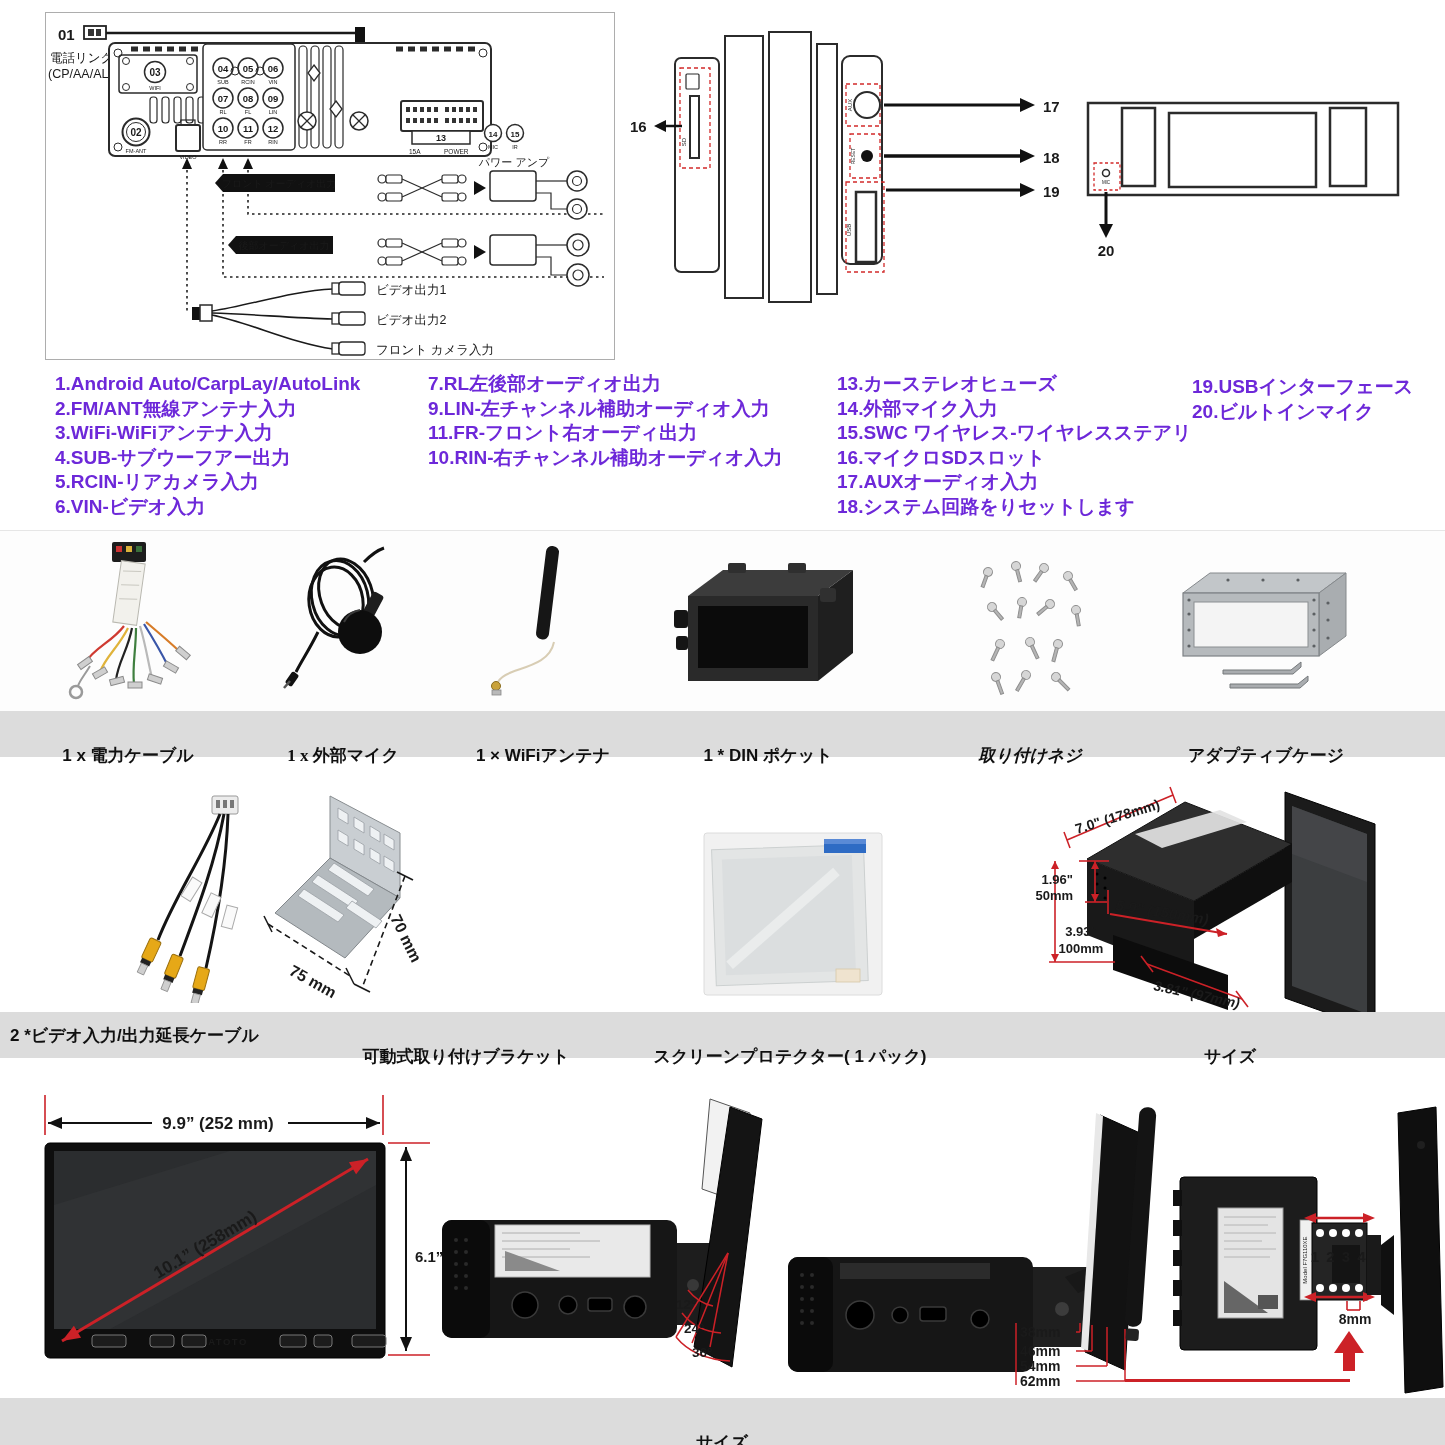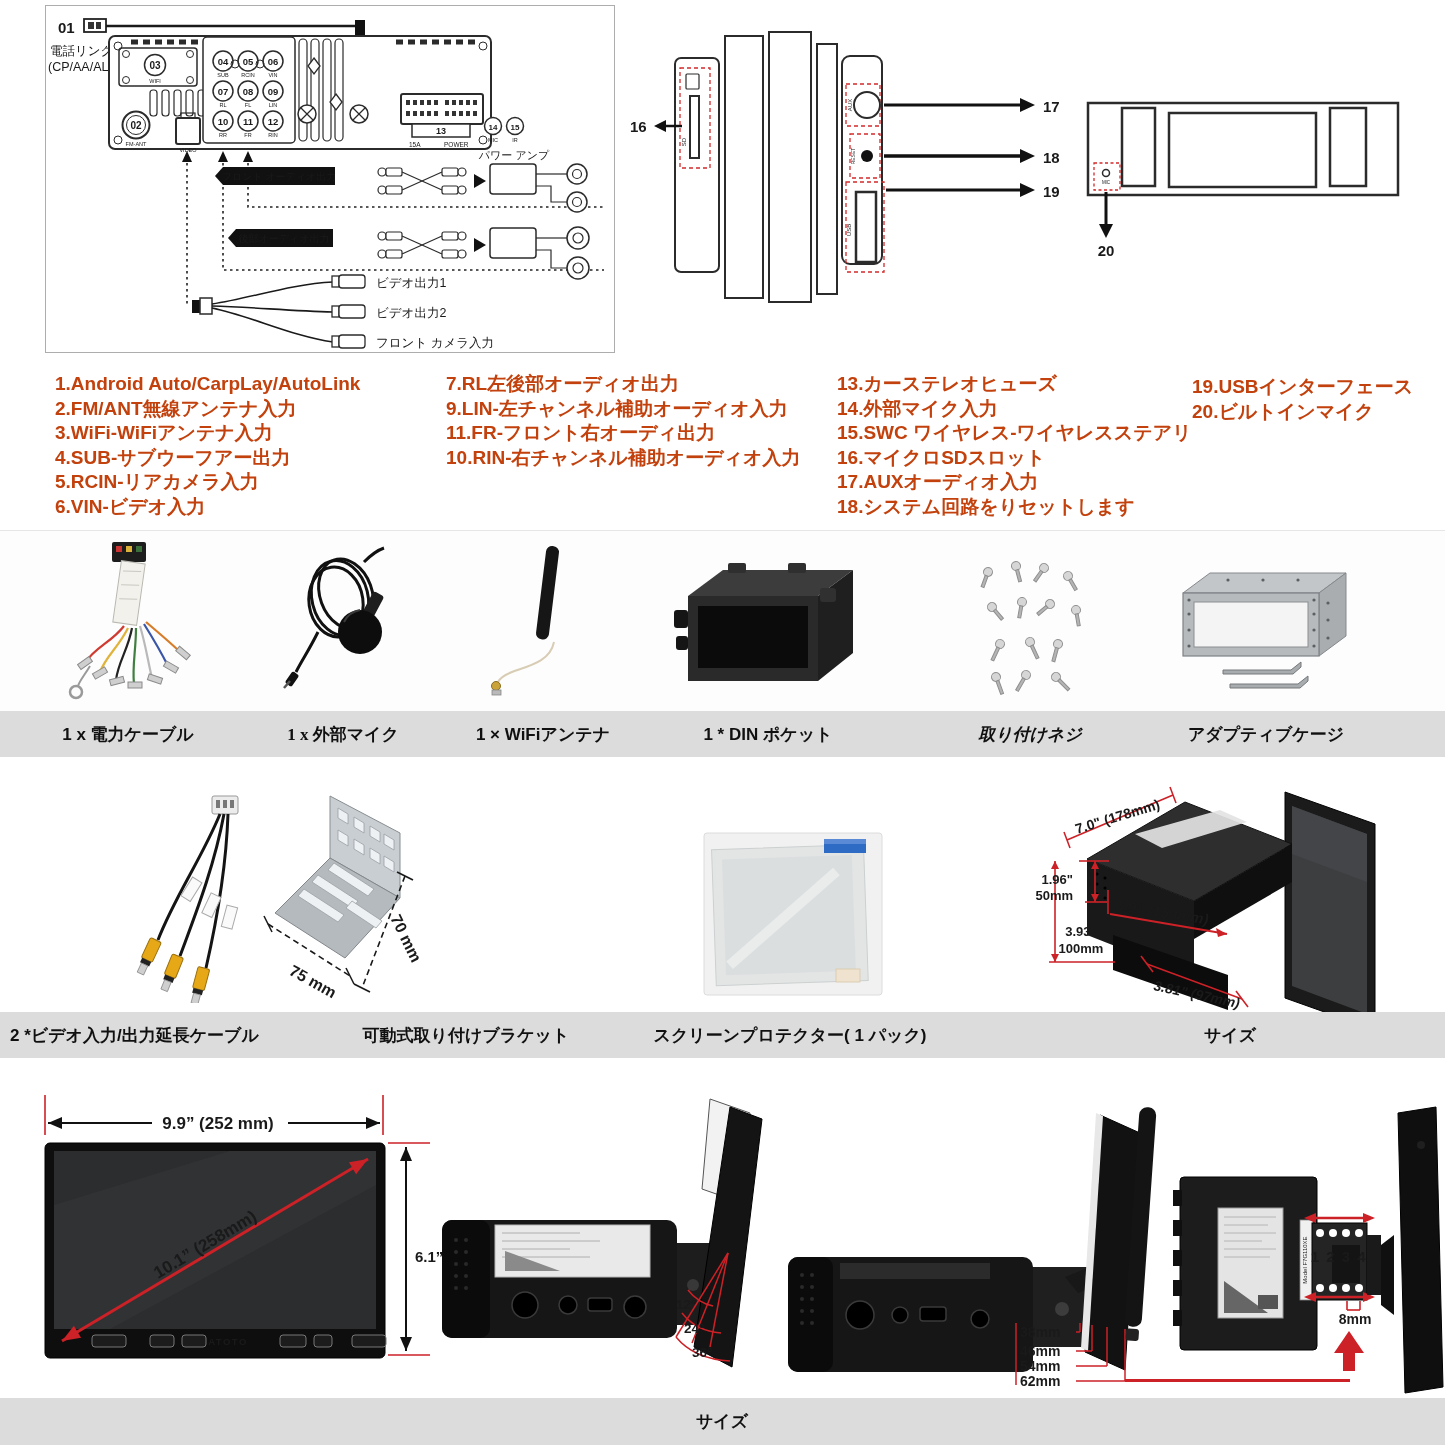--- a/index.html
+++ b/index.html
@@ -2,30 +2,30 @@
 <html><head>
 <meta charset="utf-8">
 <style>
   html,body{margin:0;padding:0;}
   body{width:1445px;height:1445px;position:relative;background:#fff;
        font-family:"Liberation Sans",sans-serif;color:#151515;overflow:hidden;}
   .abs{position:absolute;}
   svg{font-family:inherit;display:block;}
   svg text{fill:#1a1a1a;}
   .box{border:1px solid #adadad;background:#fff;}
-  .legend-line{font-weight:bold;font-size:19px;line-height:24.6px;white-space:nowrap;color:#c2410c;}
+  .legend-line{font-weight:bold;font-size:19px;line-height:24.6px;white-space:nowrap;color:#6d28d9;}
   .bar{background:#dcdcdc;width:1445px;height:46px;}
   .cap{position:absolute;top:12px;font-weight:bold;font-size:17px;color:#101010;white-space:nowrap;}
-  .cap.center{transform:translateX(-50%);}
+  .cap.center{transform:translateX(-50%);margin-top:21px;}
   .redline{background:#cc2127;}
 </style>
 </head>
 <body>
 
-<div class="abs box" style="left:45px;top:5px;width:568px;height:346px;">
+<div class="abs box" style="left:45px;top:12px;width:568px;height:346px;">
 <svg width="568" height="346" viewBox="0 0 568 346">
 
   <g>
     <text x="12" y="27" font-size="15" font-weight="bold">01</text>
     <rect x="38" y="13" width="22" height="13" fill="#fff" stroke="#222" stroke-width="1.8"></rect>
     <rect x="42" y="16" width="6" height="7" fill="#333"></rect>
         <rect x="50" y="16" width="5" height="7" fill="#333"></rect>
     <line x1="60" y1="20" x2="313" y2="20" stroke="#1a1a1a" stroke-width="2.4"></line>
     <rect x="309" y="14" width="10" height="50" fill="#111"></rect>
   </g>
@@ -312,21 +312,21 @@
 </svg>
 
 <div class="abs" style="left:55px;top:372px;">
   <div class="legend-line">1.Android Auto/CarpLay/AutoLink</div>
   <div class="legend-line">2.FM/ANT無線アンテナ入力</div>
   <div class="legend-line">3.WiFi-WiFiアンテナ入力</div>
   <div class="legend-line">4.SUB-サブウーフアー出力</div>
   <div class="legend-line">5.RCIN-リアカメラ入力</div>
   <div class="legend-line">6.VIN-ビデオ入力</div>
 </div>
-<div class="abs" style="left:428px;top:372px;margin-left:18px;">
+<div class="abs" style="left:428px;top:372px;">
   <div class="legend-line">7.RL左後部オーディオ出力</div>
   <div class="legend-line">9.LIN-左チャンネル補助オーディオ入力</div>
   <div class="legend-line">11.FR-フロント右オーディ出力</div>
   <div class="legend-line">10.RIN-右チャンネル補助オーディオ入力</div>
 </div>
 <div class="abs" style="left:837px;top:372px;">
   <div class="legend-line">13.カーステレオヒューズ</div>
   <div class="legend-line">14.外部マイク入力</div>
   <div class="legend-line">15.SWC ワイヤレス-ワイヤレスステアリ</div>
   <div class="legend-line">16.マイクロSDスロット</div>

